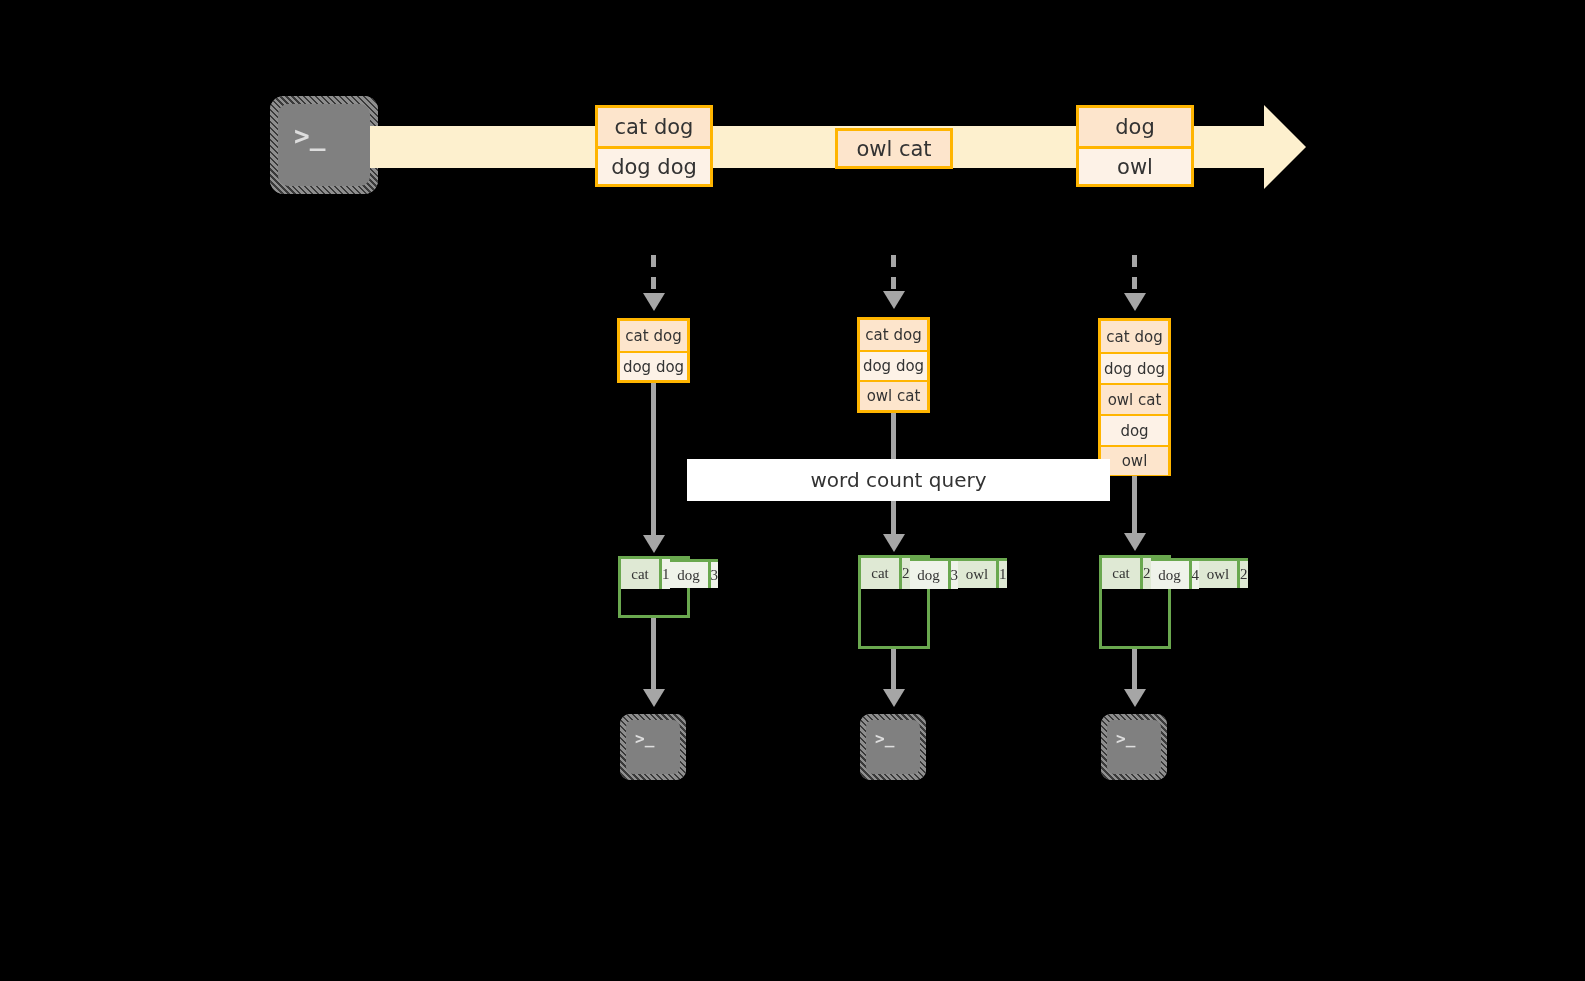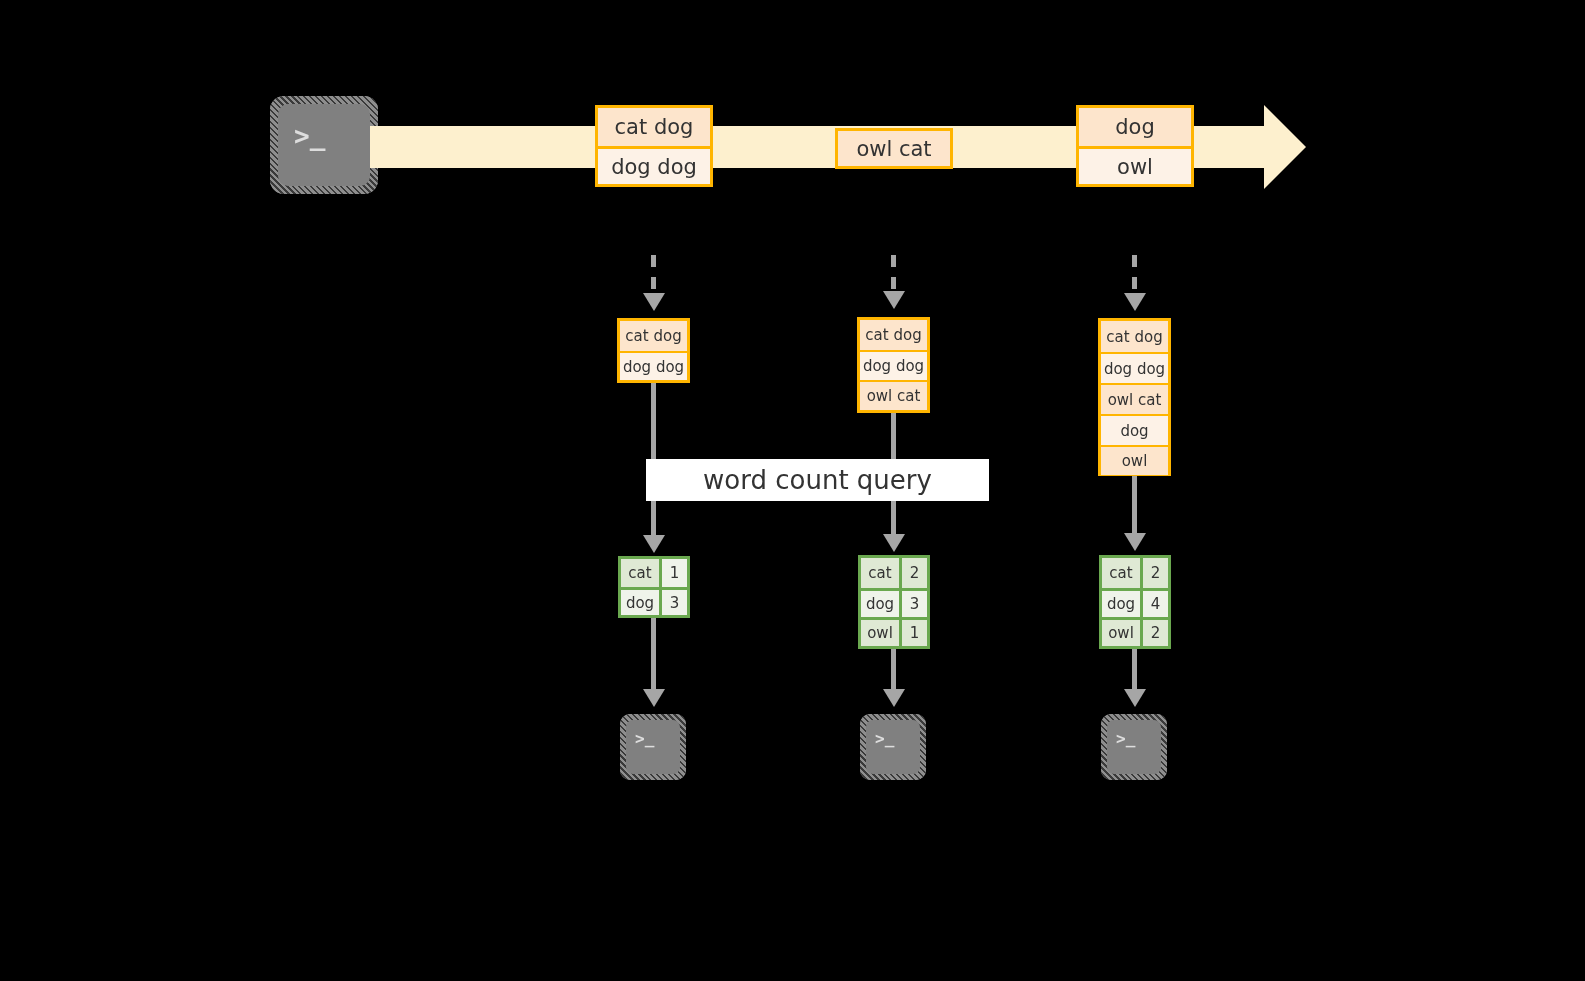--- a/index.html
+++ b/index.html
@@ -83,21 +83,21 @@
     white-space:nowrap;
     font-size:15px;
   }
   .accstack .cell + .cell{border-top:2px solid #ffb500;}
 
   
   .restable{
     position:absolute;
     box-sizing:border-box;
     border:3px solid #6aa84f;
-    display:flex;flex-direction:column;
+    display:flex;flex-direction:row;font-family:Liberation Serif, serif;
   }
   .restable .row{
     display:flex;flex:1 1 auto;
     box-sizing:border-box;
   }
   .restable .row + .row{border-top:3px solid #6aa84f;}
   .restable .word,
   .restable .count{
     box-sizing:border-box;
     display:flex;align-items:center;justify-content:center;
@@ -190,21 +190,21 @@
 
   <div class="vline" style="left:651px;top:383px;height:155px;"></div>
   <div class="vhead" style="left:643px;top:535px;"></div>
 
   <div class="vline" style="left:891px;top:413px;height:124px;"></div>
   <div class="vhead" style="left:883px;top:534px;"></div>
 
   <div class="vline" style="left:1132px;top:476px;height:60px;"></div>
   <div class="vhead" style="left:1124px;top:533px;"></div>
 
-  <div class="wlabel" style="left:646px;top:459px;width:343px;height:42px;font-size:26px;">word count query</div>
+  <div class="wlabel" style="left:687px;top:459px;width:423px;height:42px;font-size:20px;">word count query</div>
 
   <div class="restable" style="left:618px;top:556px;width:72px;height:62px;">
     <div class="row" style="height:30px;">
       <div class="word gA" style="width:41px;">cat</div>
       <div class="count gB">1</div>
     </div>
     <div class="row" style="height:29px;">
       <div class="word gB" style="width:41px;">dog</div>
       <div class="count gB">3</div>
     </div>

